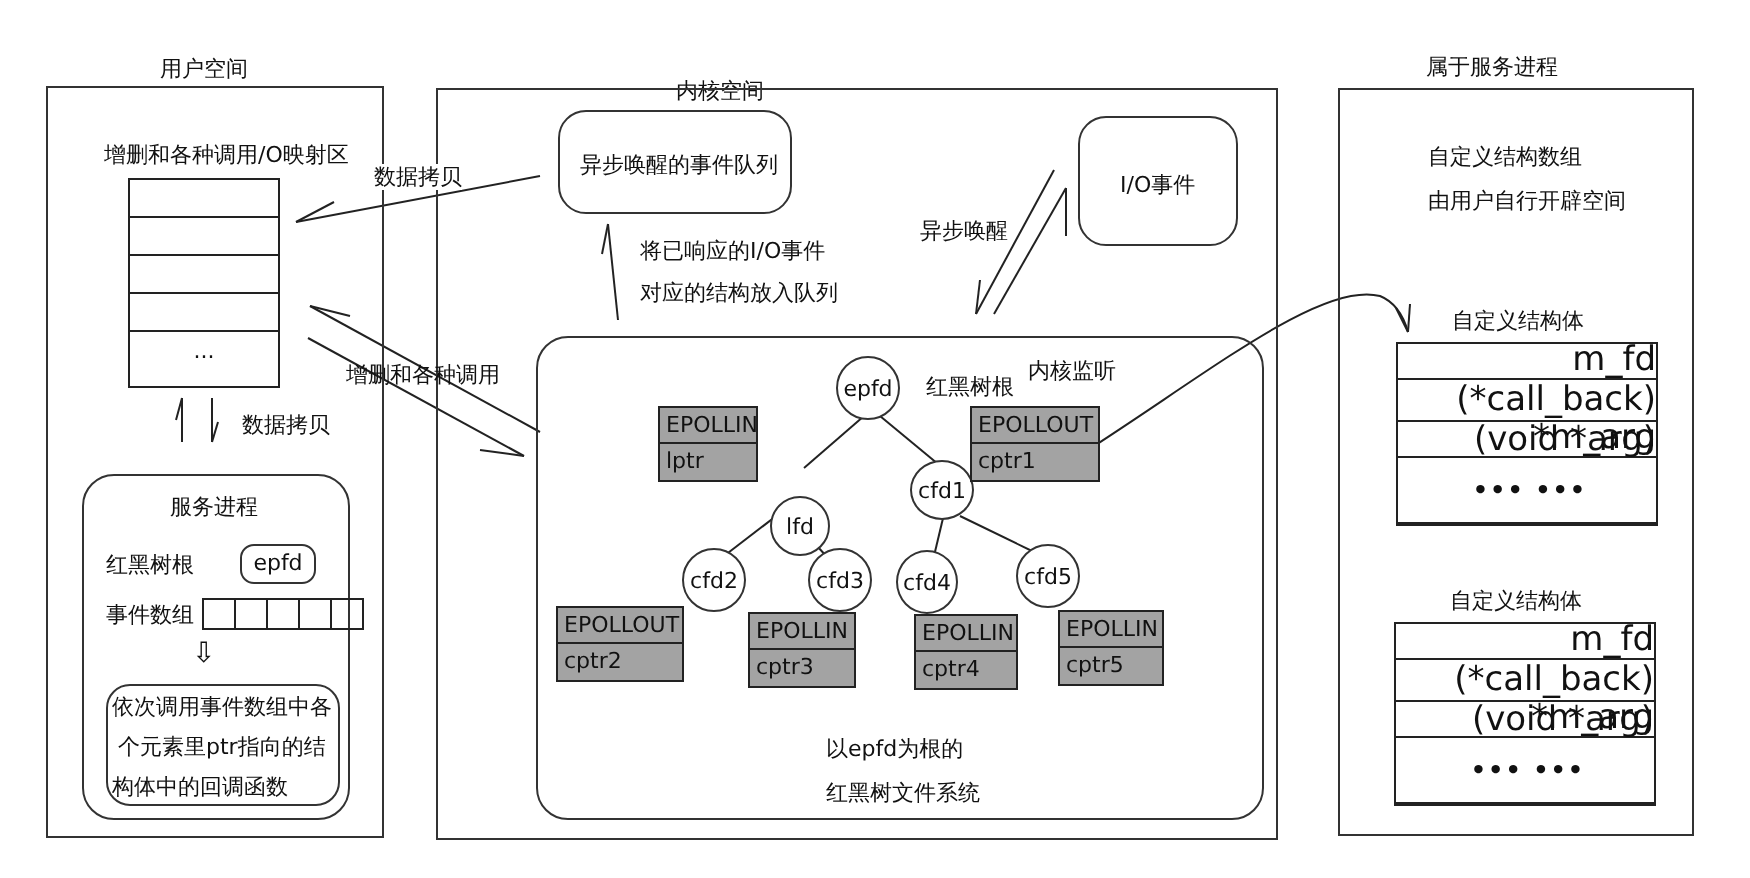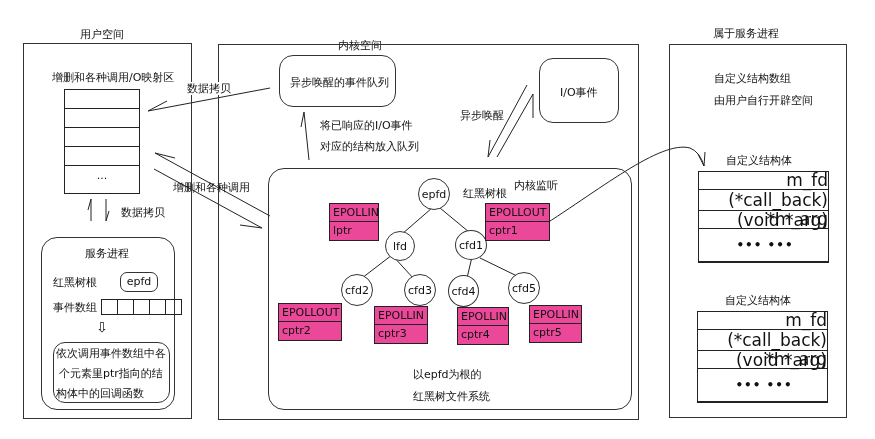--- a/index.html
+++ b/index.html
@@ -1,21 +1,21 @@
 <!DOCTYPE html>
 <html><head>
 <meta charset="utf-8">
 <style>
   html,body{margin:0;padding:0;background:#fff;}
   body{width:875px;height:439px;position:relative;overflow:hidden;font-family:"DejaVu Sans","Liberation Sans",sans-serif;color:#111;}
   .t{position:absolute;font-size:11px;line-height:13px;white-space:nowrap;}
   .box{position:absolute;border:1px solid #333;box-sizing:border-box;}
   .rbox{position:absolute;border:1px solid #333;border-radius:14px;box-sizing:border-box;}
   .circ{position:absolute;border:1px solid #333;border-radius:50%;box-sizing:border-box;background:#fff;display:flex;align-items:center;justify-content:center;font-size:11px;}
-  .tbl{position:absolute;border:1px solid #222;box-sizing:border-box;background:#ec4899;}
+  .tbl{position:absolute;border:1px solid #222;box-sizing:border-box;background:#a3a3a3;}
   .tbl .row{border-bottom:1px solid #222;font-size:11px;padding-left:3px;box-sizing:border-box;height:18px;line-height:17px;}
   .tbl .row:last-child{border-bottom:none;}
   .st{position:absolute;border:1px solid #222;box-sizing:border-box;background:#fff;width:131px;}
   .st .row{border-bottom:1px solid #222;font-size:17px;padding-left:3px;height:18px;line-height:17px;box-sizing:border-box;text-align:right;}
   .st .dots{height:33px;line-height:33px;text-align:center;font-weight:bold;letter-spacing:1px;font-size:12px;}
   svg.lines{position:absolute;left:0;top:0;}
   .mm{position:absolute;left:64px;width:76px;border:1px solid #222;box-sizing:border-box;}
   .mm .cell{height:19px;border-bottom:1px solid #222;box-sizing:border-box;}
   .mm .cell.last{border-bottom:none;height:27px;text-align:center;line-height:20px;font-size:11px;}
   .arr{position:absolute;display:flex;}
@@ -102,21 +102,21 @@
 <div class="t" style="left:320px;top:140px;">对应的结构放入队列</div>
 <div class="t" style="left:460px;top:109px;">异步唤醒</div>
 <div class="t" style="left:514px;top:135px;margin-top:44px;">内核监听</div>
 <div class="t" style="left:187px;top:82px;background:#fff;">数据拷贝</div>
 <div class="t" style="left:173px;top:181px;">增删和各种调用</div>
 
 <div class="rbox" style="left:268px;top:168px;width:364px;height:242px;border-radius:16px;"></div>
 
 <div class="circ" style="left:418px;top:178px;width:32px;height:32px;">epfd</div>
 <div class="t" style="left:463px;top:187px;">红黑树根</div>
-<div class="circ" style="left:385px;top:231px;width:30px;height:30px;">lfd</div>
+<div class="circ" style="left:385px;top:248px;width:30px;height:30px;">lfd</div>
 <div class="circ" style="left:455px;top:230px;width:32px;height:30px;">cfd1</div>
 <div class="circ" style="left:341px;top:274px;width:32px;height:32px;">cfd2</div>
 <div class="circ" style="left:404px;top:274px;width:32px;height:32px;">cfd3</div>
 <div class="circ" style="left:448px;top:275px;width:31px;height:32px;">cfd4</div>
 <div class="circ" style="left:508px;top:272px;width:32px;height:32px;">cfd5</div>
 
 <div class="tbl" style="left:329px;top:203px;width:50px;">
   <div class="row">EPOLLIN</div>
   <div class="row">lptr</div>
 </div>

